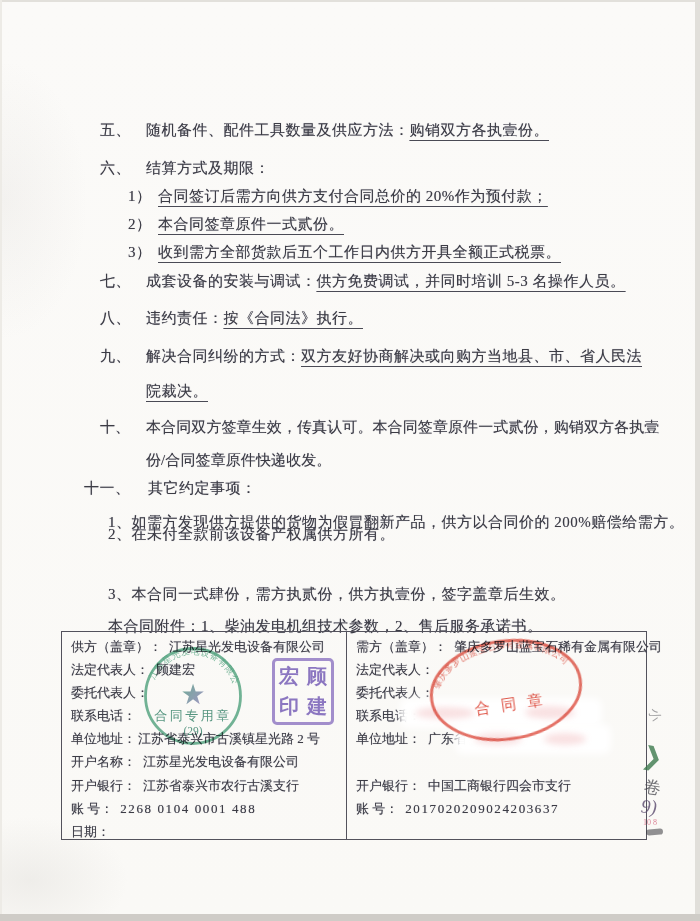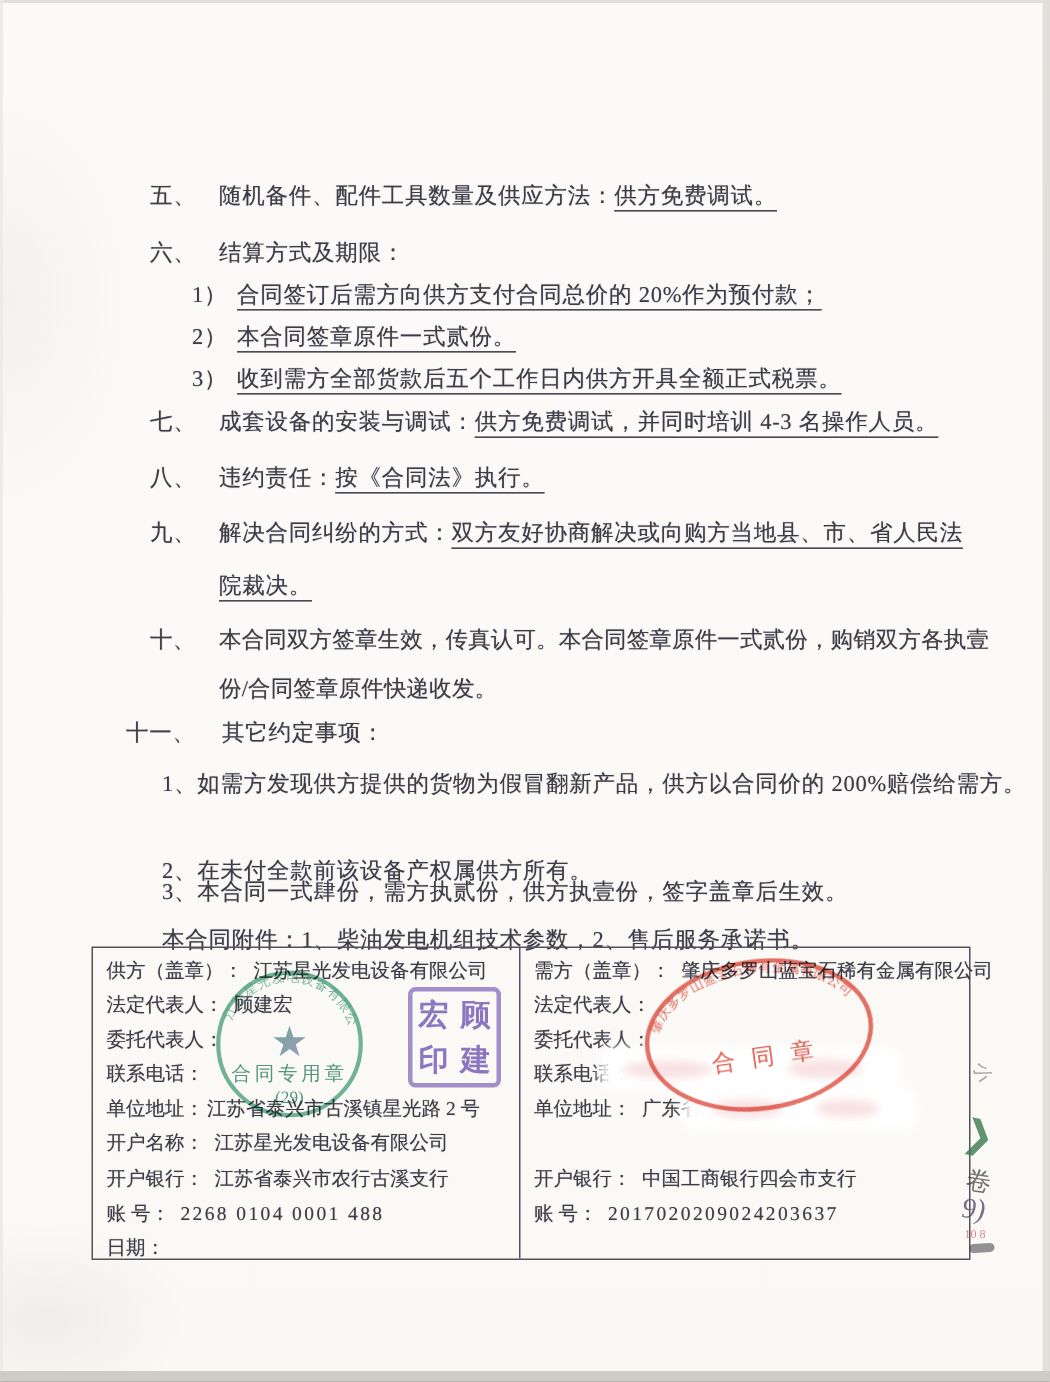--- a/index.html
+++ b/index.html
@@ -60,21 +60,21 @@
 </style>
 </head>
 <body>
 
 <div class="page">
   <div class="edge-top"></div>
   <div class="edge-left"></div>
 
   <p class="l clause" style="left:100px;top:106px">
     <span class="num">五、</span>
-    <span><span>随机备件、配件工具数量及供应方法：</span><span class="ul">供方免费调试。</span></span>
+    <span><span>随机备件、配件工具数量及供应方法：</span><span class="ul">购销双方各执壹份。</span></span>
   </p>
 
   <p class="l clause" style="left:100px;top:144px">
     <span class="num">六、</span>
     <span>结算方式及期限：</span>
   </p>
   <p class="l clause sub" style="left:128px;top:172px">
     <span class="num">1）</span>
     <span><span class="ul">合同签订后需方向供方支付合同总价的 20%作为预付款；</span></span>
   </p>
@@ -82,21 +82,21 @@
     <span class="num">2）</span>
     <span><span class="ul">本合同签章原件一式贰份。</span></span>
   </p>
   <p class="l clause sub" style="left:128px;top:228px">
     <span class="num">3）</span>
     <span><span class="ul">收到需方全部货款后五个工作日内供方开具全额正式税票。</span></span>
   </p>
 
   <p class="l clause" style="left:100px;top:257px">
     <span class="num">七、</span>
-    <span><span>成套设备的安装与调试：</span><span class="ul">供方免费调试，并同时培训 4-3 名操作人员。</span></span>
+    <span><span>成套设备的安装与调试：</span><span class="ul">供方免费调试，并同时培训 5-3 名操作人员。</span></span>
   </p>
 
   <p class="l clause" style="left:100px;top:294px">
     <span class="num">八、</span>
     <span><span>违约责任：</span><span class="ul">按《合同法》执行。</span></span>
   </p>
 
   <p class="l clause wrap" style="left:100px;top:324px;width:551px;line-height:35px;white-space:normal">
     <span class="num">九、</span>
     <span><span>解决合同纠纷的方式：</span><span class="ul">双方友好协商解决或向购方当地县、市、省人民法院裁决。</span></span>
@@ -106,21 +106,21 @@
     <span class="num">十、</span>
     <span>本合同双方签章生效，传真认可。本合同签章原件一式贰份，购销双方各执壹份/合同签章原件快递收发。</span>
   </p>
 
   <p class="l clause" style="left:84px;top:464px">
     <span class="num" style="width:64px">十一、</span>
     <span>其它约定事项：</span>
   </p>
 
   <p class="l" style="left:108px;top:498px">1、如需方发现供方提供的货物为假冒翻新产品，供方以合同价的 200%赔偿给需方。</p>
-  <p class="l" style="left:108px;top:556px">2、在未付全款前该设备产权属供方所有。</p>
+  <p class="l" style="left:108px;top:510px">2、在未付全款前该设备产权属供方所有。</p>
   <p class="l" style="left:108px;top:570px">3、本合同一式肆份，需方执贰份，供方执壹份，签字盖章后生效。</p>
   <p class="l" style="left:108px;top:602px">本合同附件：1、柴油发电机组技术参数，2、售后服务承诺书。</p>
 
   <div class="sign-table">
     <div class="cell cell-left">
       <div class="row"><span>供方（盖章）：</span><span class="val">江苏星光发电设备有限公司</span></div>
       <div class="row"><span>法定代表人：</span><span class="val">顾建宏</span></div>
       <div class="row"><span>委托代表人：</span></div>
       <div class="row"><span>联系电话：</span></div>
       <div class="row"><span>单位地址：</span><span class="val" style="margin-left:2px">江苏省泰兴市古溪镇星光路 2 号</span></div>

